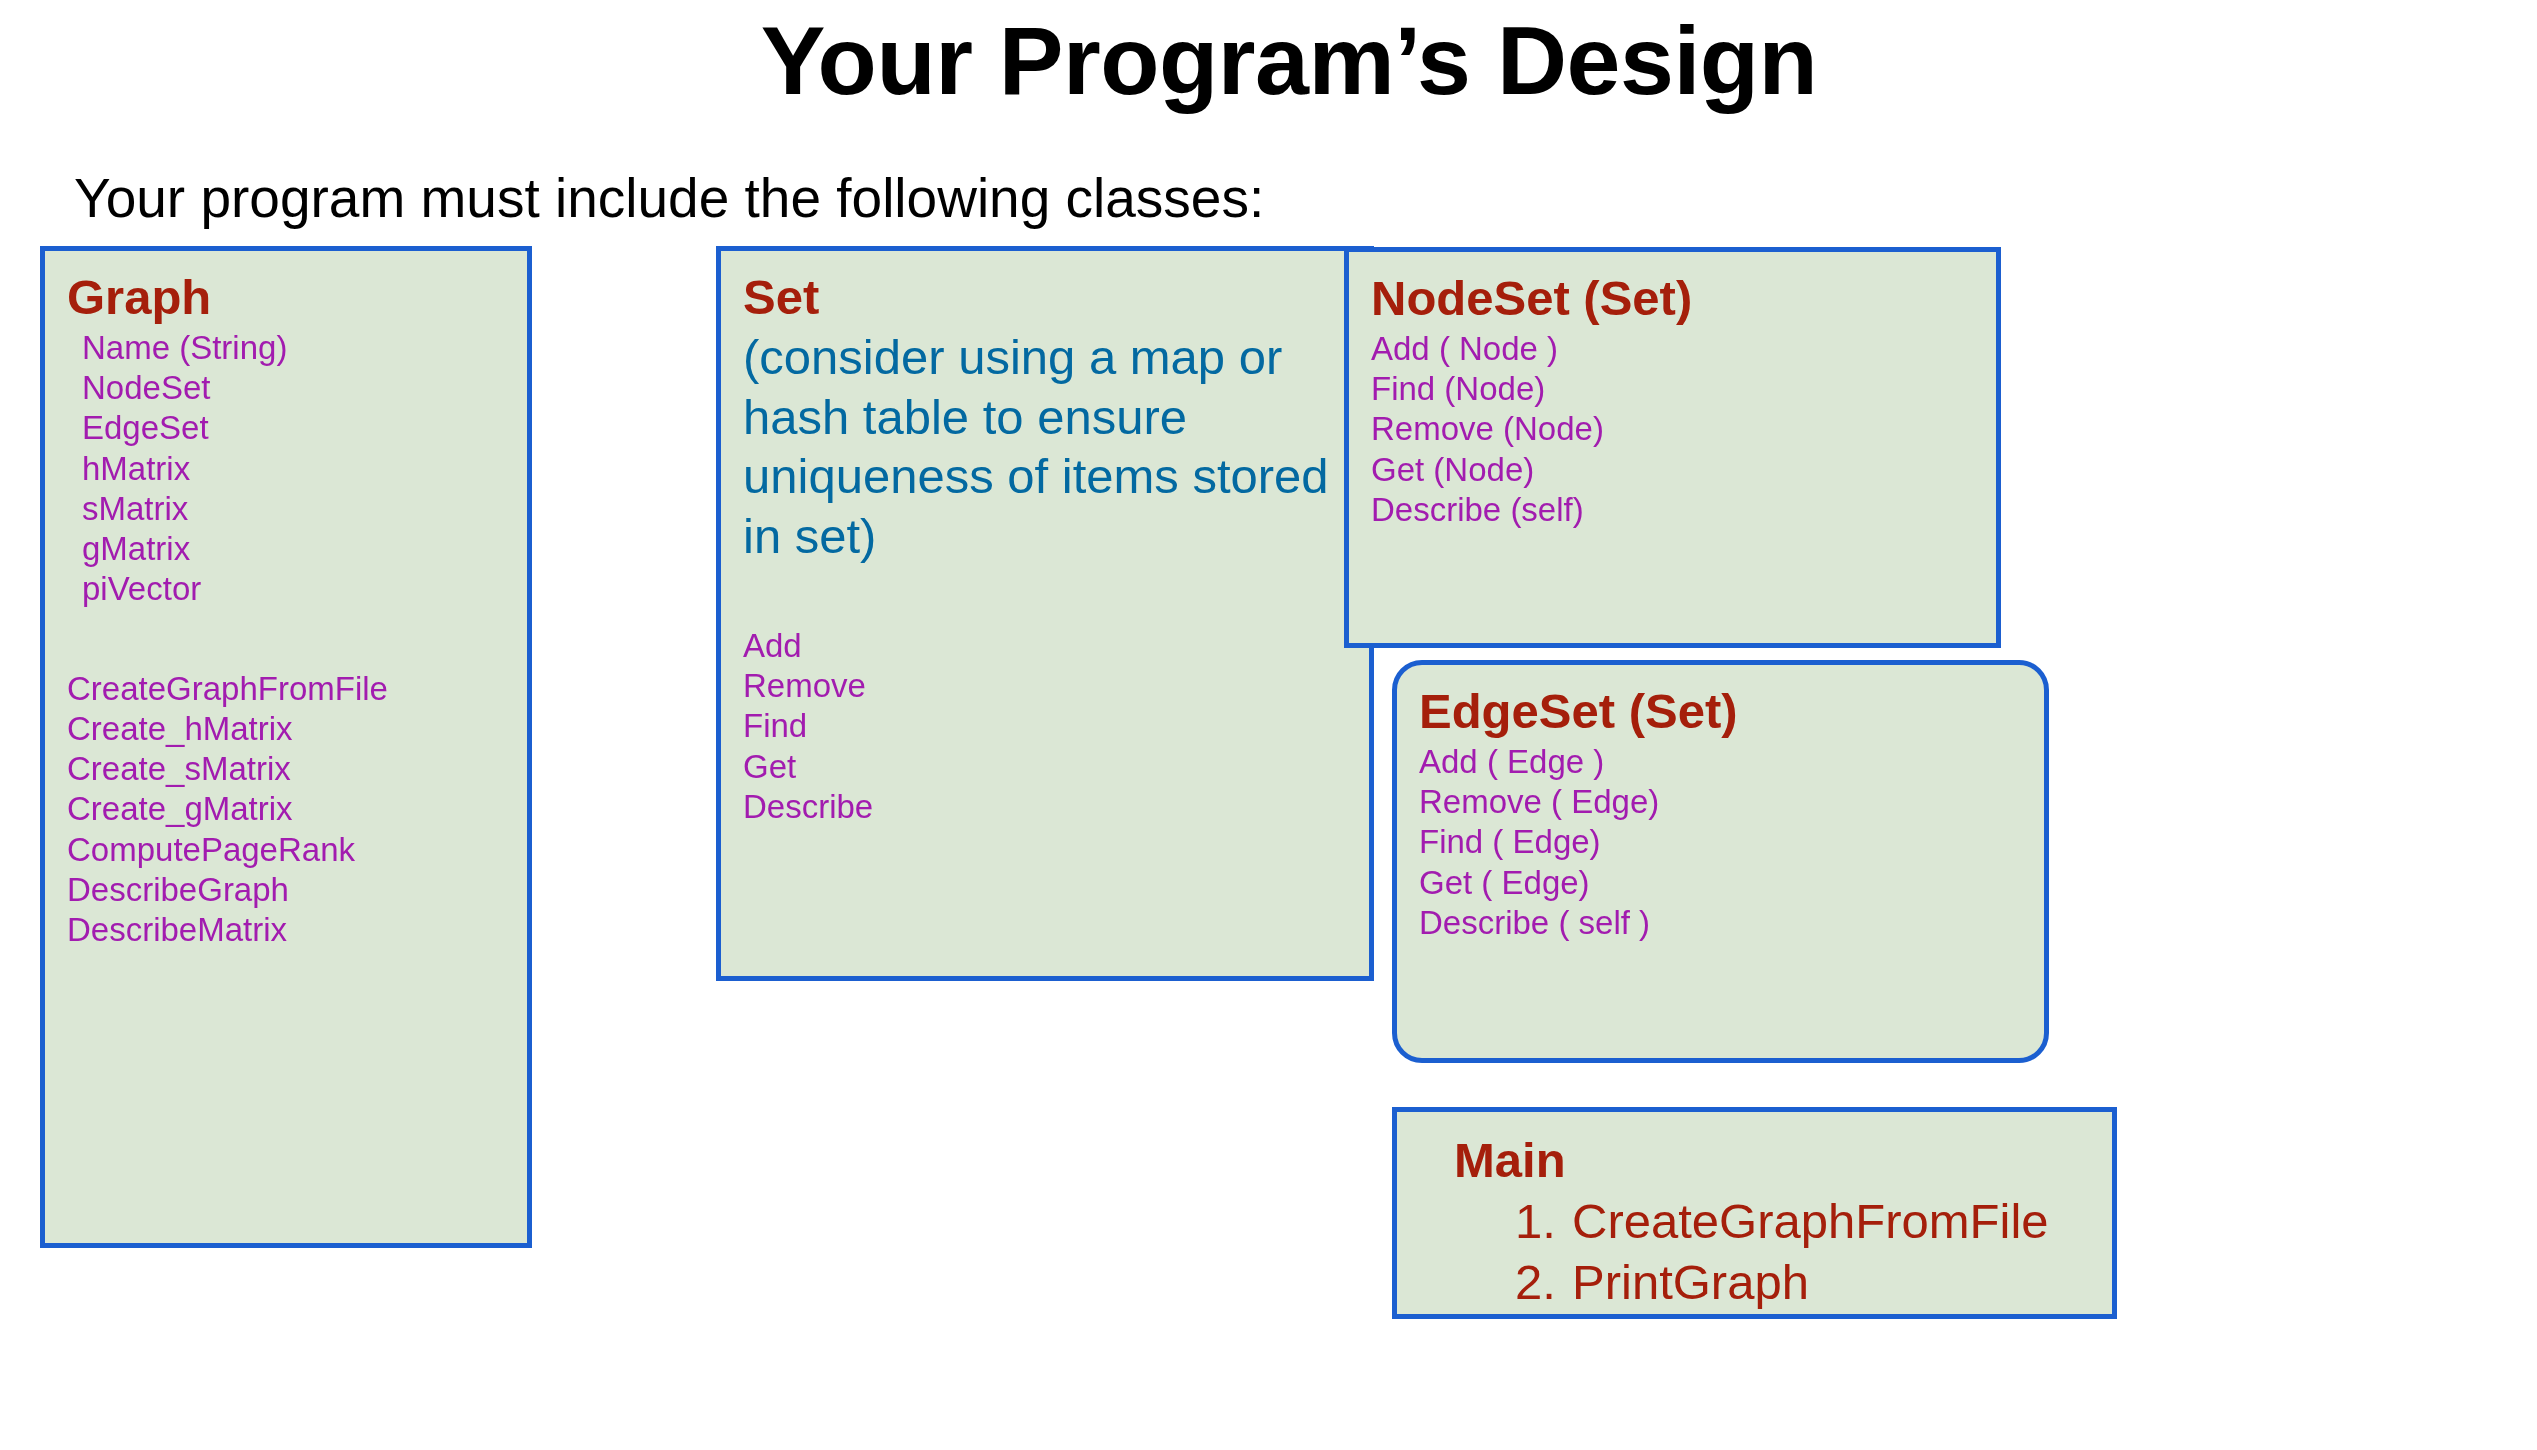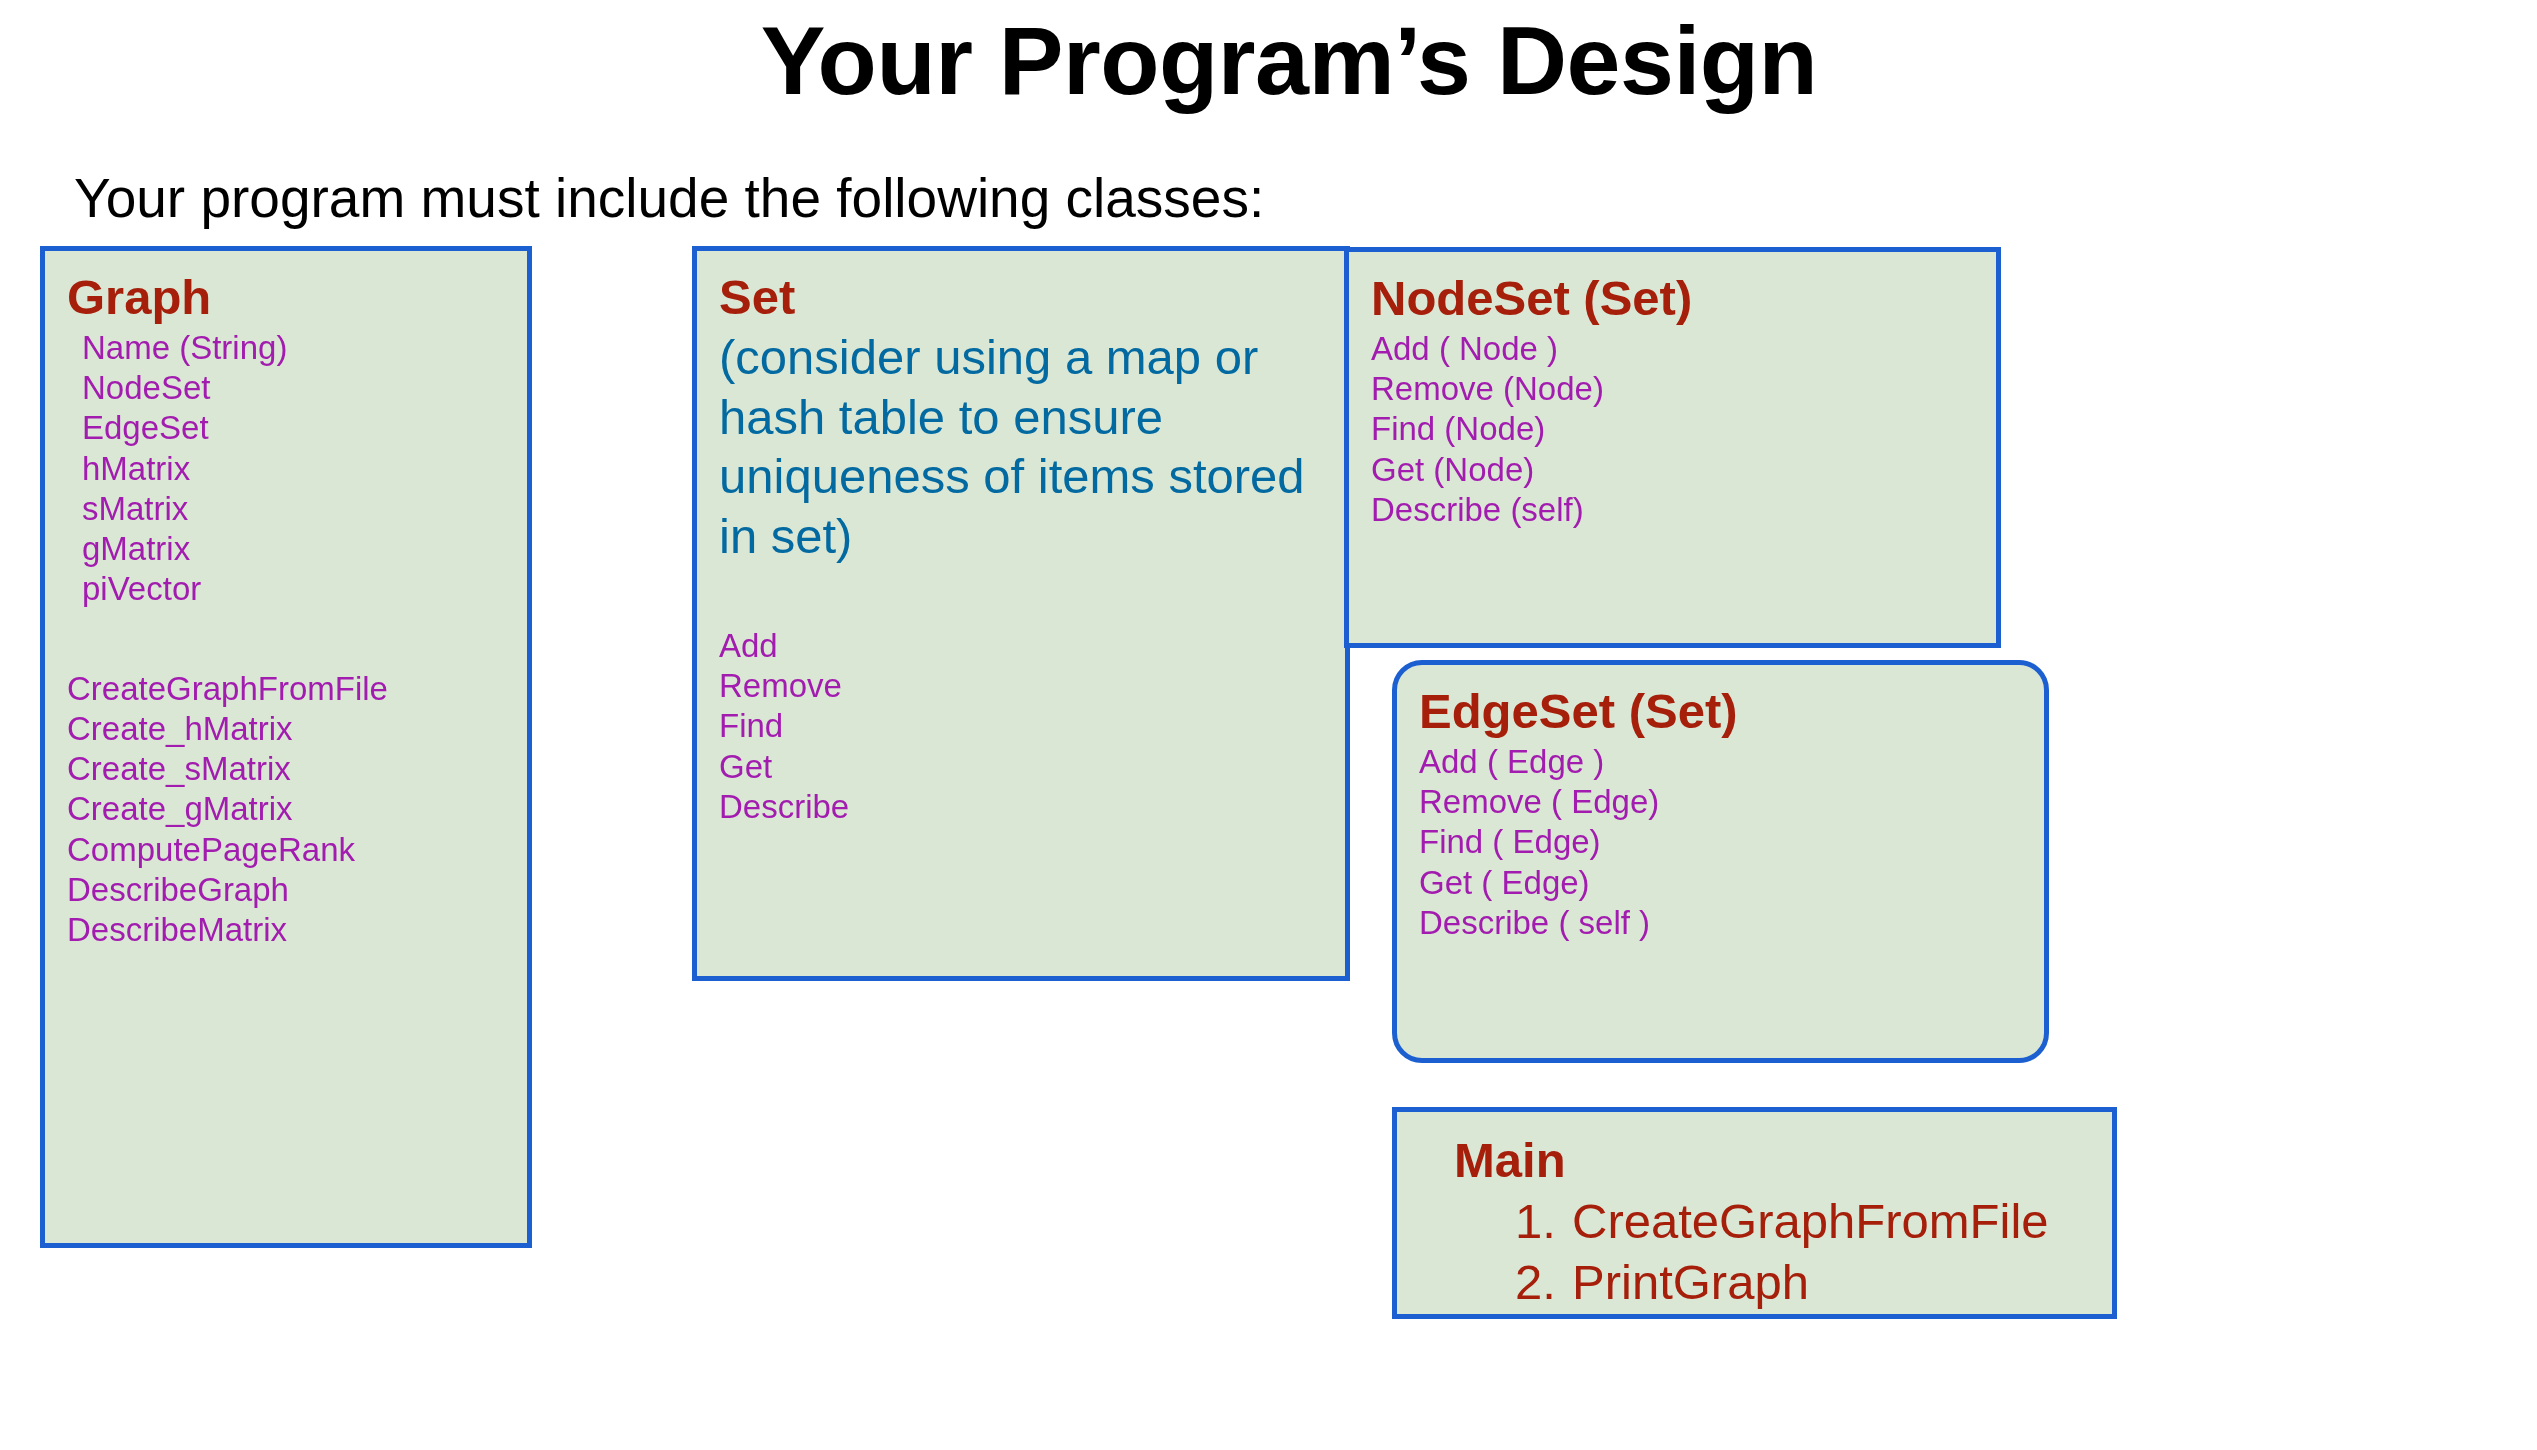--- a/index.html
+++ b/index.html
@@ -105,21 +105,21 @@
     display: flex;
   }
   .numbered-list li .num {
     display: inline-block;
     width: 57px;
     flex: 0 0 57px;
   }
 
   
   #box-graph   { left: 40px;   top: 246px;  width: 492px; height: 1002px; }
-  #box-set     { left: 692px; top: 246px;  width: 658px; height: 735px; }
+  #box-set     { left: 716px; top: 246px;  width: 658px; height: 735px; }
   #box-nodeset { left: 1344px; top: 247px;  width: 657px; height: 401px;  }
   #box-edgeset { left: 1392px; top: 660px; width: 657px; height: 403px; border-radius: 30px;  }
   #box-main    { left: 1392px; top: 1107px; width: 725px; height: 212px;  }
 
   #box-main .box-inner { padding: 19px 0 0 22px; margin-left: 35px; }
 </style>
 </head>
 <body>
 
 <div id="slide-title">Your Program’s Design</div>
@@ -164,22 +164,22 @@
       <li>Describe</li>
     </ul>
   </div>
 </div>
 
 <div class="class-box" id="box-nodeset">
   <div class="box-inner">
     <div class="class-title">NodeSet (Set)</div>
     <ul class="member-list">
       <li>Add ( Node )</li>
+      <li>Find (Node)</li>
       <li>Remove (Node)</li>
-      <li>Find (Node)</li>
       <li>Get (Node)</li>
       <li>Describe (self)</li>
     </ul>
   </div>
 </div>
 
 <div class="class-box" id="box-edgeset">
   <div class="box-inner">
     <div class="class-title">EdgeSet (Set)</div>
     <ul class="member-list">

